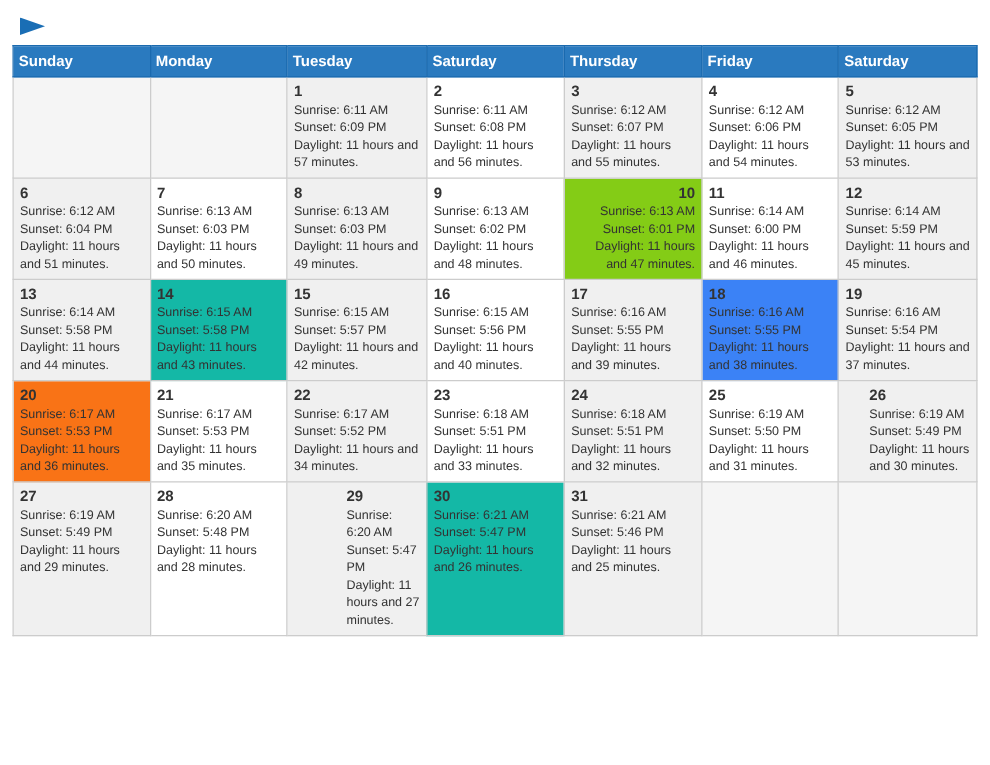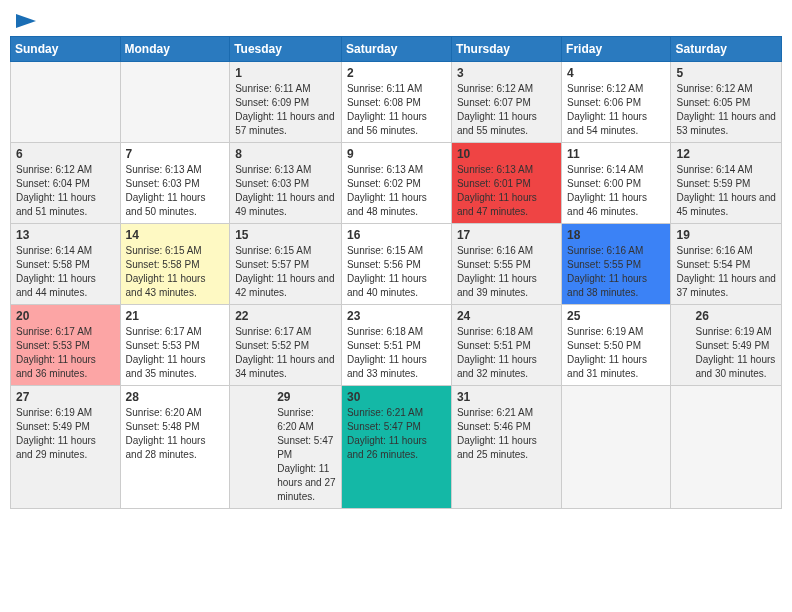--- a/index.html
+++ b/index.html
@@ -167,39 +167,39 @@
           <div class="day-info">Sunrise: 6:13 AM<br>Sunset: 6:03 PM<br>Daylight: 11 hours and 50 minutes.</div>
         </td>
         <td style="background-color: rgb(240, 240, 240);">
           <span class="day-num">8</span>
           <div class="day-info">Sunrise: 6:13 AM<br>Sunset: 6:03 PM<br>Daylight: 11 hours and 49 minutes.</div>
         </td>
         <td style="background-color: rgb(255, 255, 255);">
           <span class="day-num">9</span>
           <div class="day-info">Sunrise: 6:13 AM<br>Sunset: 6:02 PM<br>Daylight: 11 hours and 48 minutes.</div>
         </td>
-        <td style="background-color: #ef4444;">
+        <td style="background-color: #84cc16; text-align: right;">
           <span class="day-num">10</span>
           <div class="day-info">Sunrise: 6:13 AM<br>Sunset: 6:01 PM<br>Daylight: 11 hours and 47 minutes.</div>
         </td>
         <td style="background-color: rgb(255, 255, 255);">
           <span class="day-num">11</span>
           <div class="day-info">Sunrise: 6:14 AM<br>Sunset: 6:00 PM<br>Daylight: 11 hours and 46 minutes.</div>
         </td>
         <td style="background-color: rgb(240, 240, 240);">
           <span class="day-num">12</span>
           <div class="day-info">Sunrise: 6:14 AM<br>Sunset: 5:59 PM<br>Daylight: 11 hours and 45 minutes.</div>
         </td>
       </tr>
       <tr>
         <td style="background-color: rgb(240, 240, 240);">
           <span class="day-num">13</span>
           <div class="day-info">Sunrise: 6:14 AM<br>Sunset: 5:58 PM<br>Daylight: 11 hours and 44 minutes.</div>
         </td>
-        <td style="background-color: #fef9c3;">
+        <td style="background-color: #14b8a6;">
           <span class="day-num">14</span>
           <div class="day-info">Sunrise: 6:15 AM<br>Sunset: 5:58 PM<br>Daylight: 11 hours and 43 minutes.</div>
         </td>
         <td style="background-color: rgb(240, 240, 240);">
           <span class="day-num">15</span>
           <div class="day-info">Sunrise: 6:15 AM<br>Sunset: 5:57 PM<br>Daylight: 11 hours and 42 minutes.</div>
         </td>
         <td style="background-color: rgb(255, 255, 255);">
           <span class="day-num">16</span>
           <div class="day-info">Sunrise: 6:15 AM<br>Sunset: 5:56 PM<br>Daylight: 11 hours and 40 minutes.</div>
@@ -211,21 +211,21 @@
         <td style="background-color: #3b82f6;">
           <span class="day-num">18</span>
           <div class="day-info">Sunrise: 6:16 AM<br>Sunset: 5:55 PM<br>Daylight: 11 hours and 38 minutes.</div>
         </td>
         <td style="background-color: rgb(240, 240, 240);">
           <span class="day-num">19</span>
           <div class="day-info">Sunrise: 6:16 AM<br>Sunset: 5:54 PM<br>Daylight: 11 hours and 37 minutes.</div>
         </td>
       </tr>
       <tr>
-        <td style="background-color: #fca5a5;">
+        <td style="background-color: #f97316;">
           <span class="day-num">20</span>
           <div class="day-info">Sunrise: 6:17 AM<br>Sunset: 5:53 PM<br>Daylight: 11 hours and 36 minutes.</div>
         </td>
         <td style="background-color: rgb(255, 255, 255); margin-left: 44px;">
           <span class="day-num">21</span>
           <div class="day-info">Sunrise: 6:17 AM<br>Sunset: 5:53 PM<br>Daylight: 11 hours and 35 minutes.</div>
         </td>
         <td style="background-color: rgb(240, 240, 240);">
           <span class="day-num">22</span>
           <div class="day-info">Sunrise: 6:17 AM<br>Sunset: 5:52 PM<br>Daylight: 11 hours and 34 minutes.</div>

